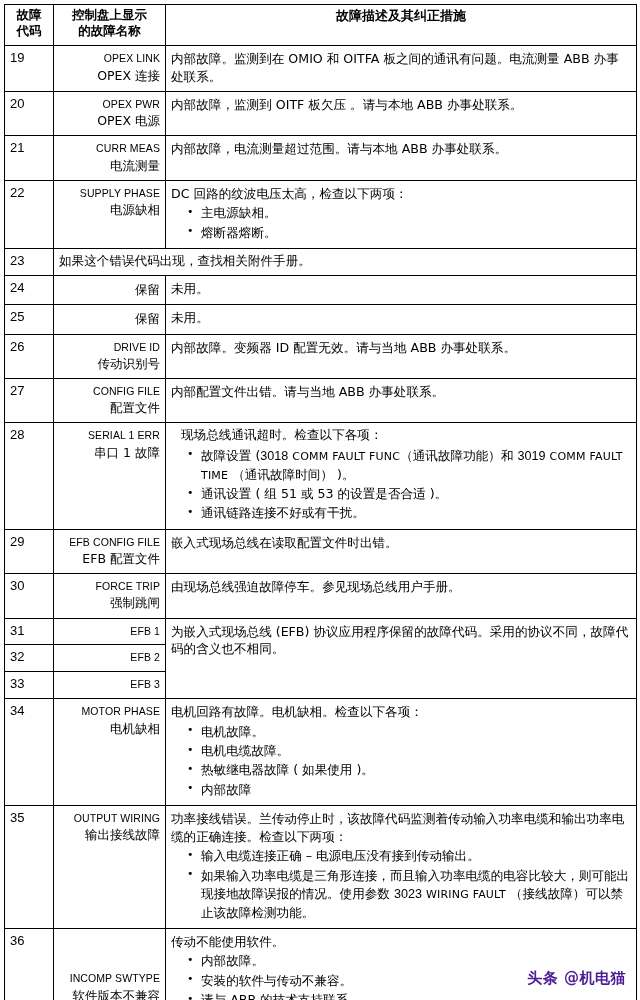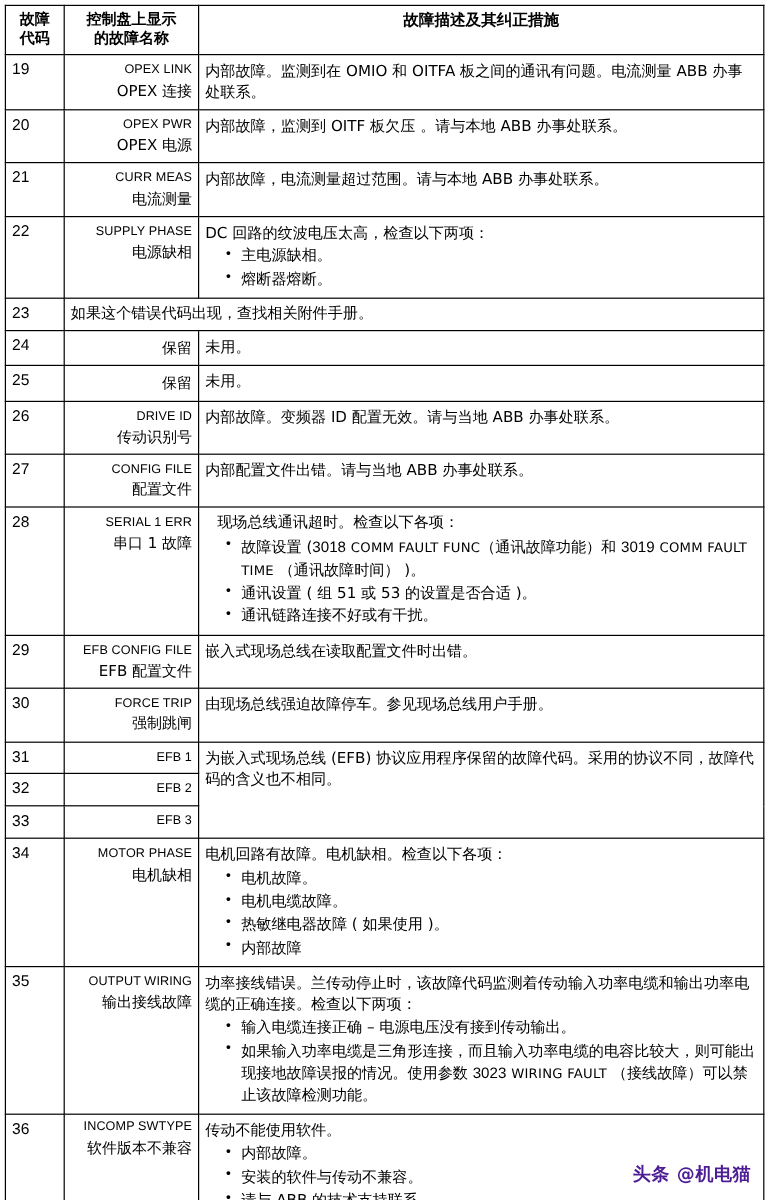--- a/index.html
+++ b/index.html
@@ -32,21 +32,21 @@
   col.c-desc  { width: 471px; }
 
   
   thead th {
     text-align: center;
     vertical-align: middle;
     font-weight: bold;
     font-size: 12.5px;
     line-height: 1.25;
     padding: 5px 4px;
-    font-family: Liberation Serif, serif;
+    font-family: Liberation Mono, monospace;
   }
   thead th.desc-head { font-size: 13px; }
 
   
   td.code {
     font-size: 13px;
     line-height: 1.3;
     font-family: "Liberation Sans", sans-serif;
   }
 
@@ -65,21 +65,21 @@
     display: block;
     font-size: 12.5px;
     font-family: "DejaVu Sans", sans-serif;
     line-height: 1.45;
   }
   td.name .zh-only {
     display: block;
     font-size: 12.5px;
     font-family: "DejaVu Sans", sans-serif;
   }
-  td.name.tight .en { line-height: 1.3; }
+  td.name.tight .en { line-height: 1.3; margin-top: 39px; }
   td.name.tight .zh { line-height: 1.3; margin-top: 2px; }
 
   
   td.desc {
     font-size: 12.6px;
     line-height: 1.42;
     font-family: "DejaVu Sans", sans-serif;
   }
   td.desc p.lead {
     margin: 0;

